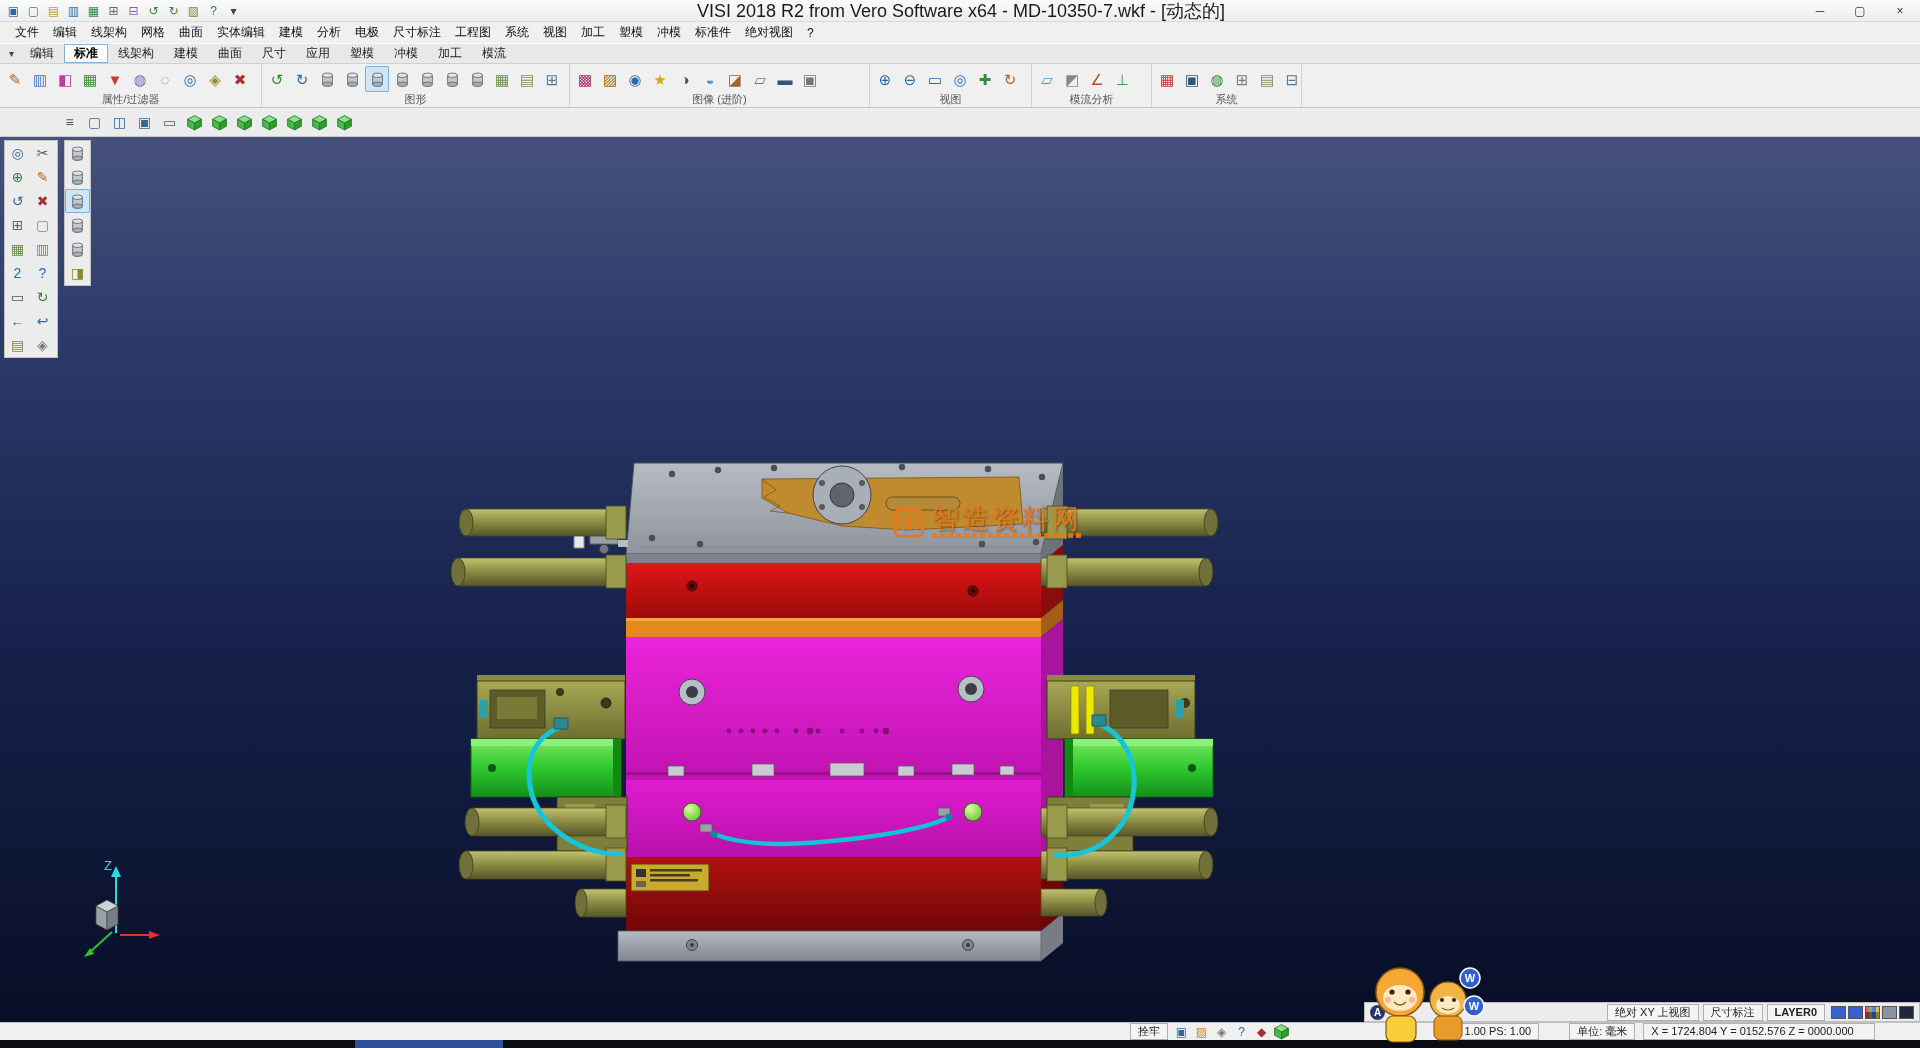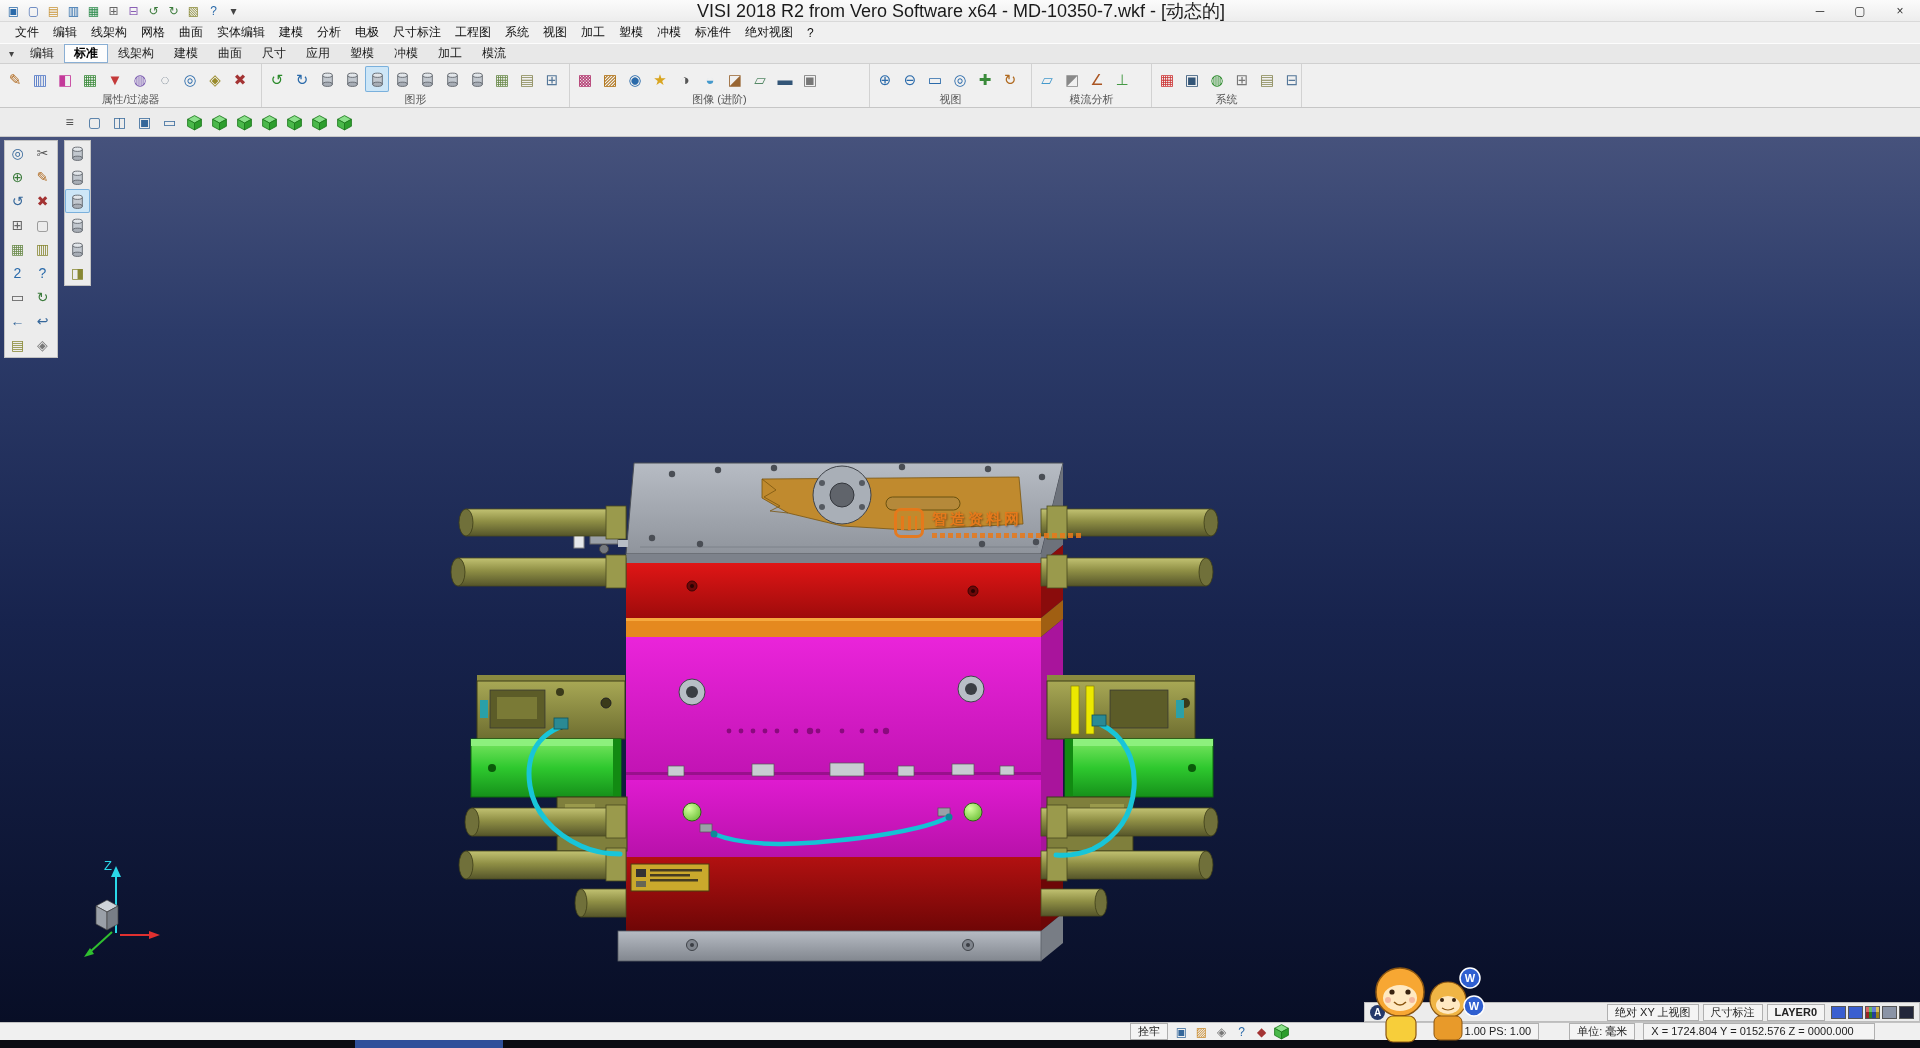--- a/index.html
+++ b/index.html
@@ -49,21 +49,21 @@
 .left-1 .ic{width:25px;height:24px;font-size:14px}
 .left-2{left:64px;top:140px;width:27px;flex-direction:column}
 .left-2 .ic{width:25px;height:24px;font-size:14px}
 
 
 .viewport{position:absolute;top:137px;left:0;width:1920px;height:885px;background:linear-gradient(180deg,#46527c 0%,#2c3b69 22%,#17234d 55%,#080e26 100%);z-index:1;overflow:hidden}
 .scene{position:absolute;left:0;top:0;width:100%;height:100%}
 .watermark{position:absolute;left:894px;top:371px;display:flex;align-items:flex-start;gap:8px;opacity:.95;z-index:5}
 .wm-logo{width:30px;height:30px;border:3px solid #e8791a;border-radius:7px;position:relative;display:block}
 .wm-logo::before{content:"";position:absolute;left:4px;right:4px;top:5px;bottom:5px;background:repeating-linear-gradient(90deg,#e8791a 0 3px,transparent 3px 7px)}
-.wm-title{font-size:15px;font-weight:bold;color:#e8791a;letter-spacing:3px;line-height:22px;text-shadow:1px 1px 2px rgba(60,20,0,.5)}
+.wm-title{font-size:27px;font-weight:normal;color:#e8791a;letter-spacing:3px;line-height:22px;text-shadow:1px 1px 2px rgba(60,20,0,.5)}
 .wm-sub{width:150px;height:5px;margin-top:3px;background:repeating-linear-gradient(90deg,rgba(232,121,26,.9) 0 5px,transparent 5px 8px)}
 
 
 .status-upper{position:absolute;left:1364px;right:0;top:1002px;height:20px;background:#ececec;border:1px solid #bdbdbd;display:flex;align-items:center;gap:4px;padding:0 5px;font-size:11px;z-index:20}
 .a-badge{width:15px;height:15px;border-radius:50%;background:#24386a;color:#fff;font-size:10px;display:flex;align-items:center;justify-content:center;font-weight:bold;flex:0 0 auto}
 .seg{border:1px solid #b0b0b0;background:#f4f4f4;padding:1px 7px;white-space:nowrap;line-height:13px;height:17px;display:flex;align-items:center}
 .seg.layer{font-weight:bold}
 .spacer{flex:1}
 .swatches{display:flex;gap:2px;margin-left:2px}
 .sw{width:15px;height:13px;border:1px solid #555;flex:0 0 auto}

